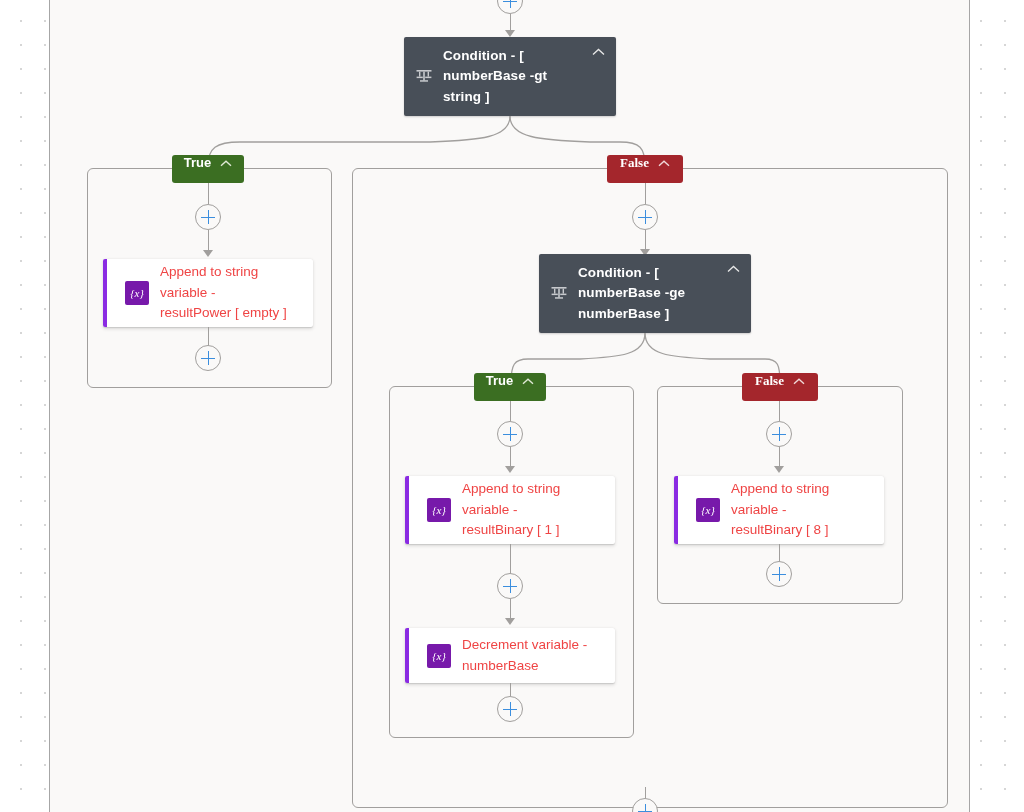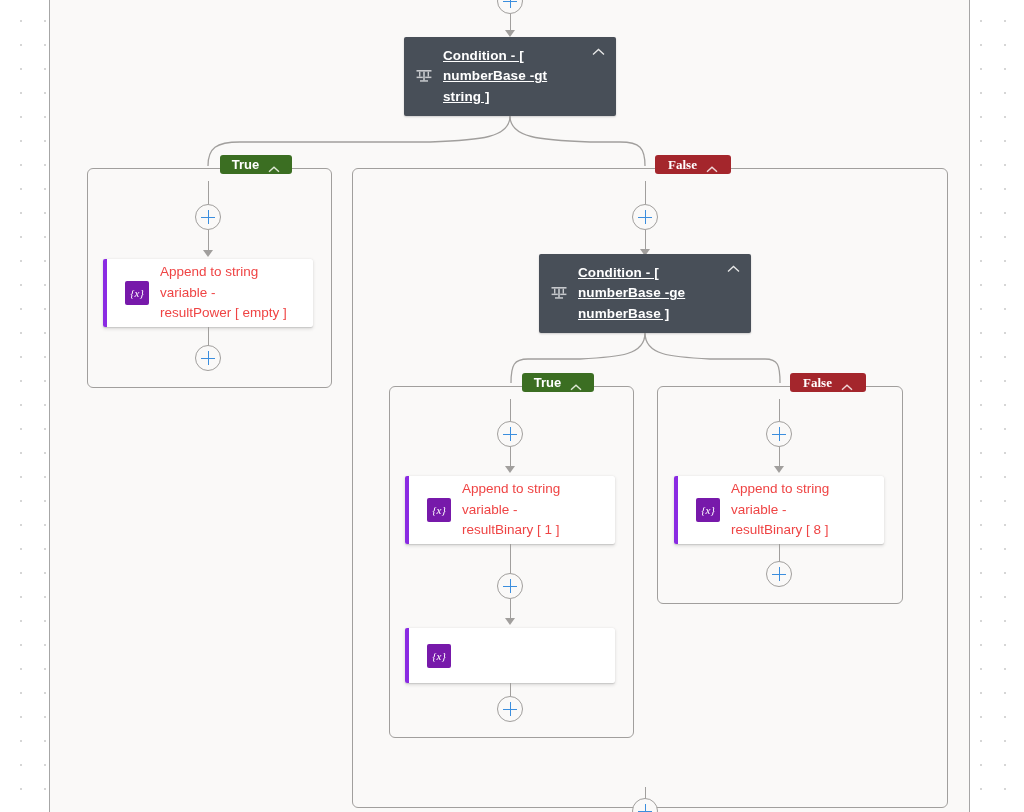--- a/index.html
+++ b/index.html
@@ -82,21 +82,20 @@
   .cond {
     position: absolute;
     background: #484f58;
     color: #ffffff;
     border-radius: 2px;
     box-shadow: 0 1px 2px rgba(0,0,0,.18);
     cursor: pointer;
     display: flex;
     align-items: center;
     padding: 10px 12px 10px 10px;
-    text-decoration: underline;
   }
   .cond .cond-icon {
     width: 20px; height: 20px;
     flex: 0 0 20px;
     margin-right: 9px;
     margin-top: 1px;
     opacity: .92;
   }
   .cond .cond-title {
     font-size: 13.5px;
@@ -148,33 +147,32 @@
     font-size: 13.5px;
     color: #ef4444;
     line-height: 20.5px;
     flex: 1 1 auto;
     padding-right: 10px;
   }
 
   
   .badge {
     position: absolute;
-    height: 19px;
+    height: 28px;
     border-radius: 3px;
     color: #ffffff;
     font-size: 13px;
     font-weight: bold;
     display: flex;
-    align-items: center;
+    align-items: flex-start;
     justify-content: center;
     gap: 9px;
     padding: 0 10px;
     cursor: pointer;
     z-index: 5;
-    margin-left: 48px;
   }
   .badge.true  { background: #3b6e22; }
   .badge.false { background: #a4262c; font-family: Liberation Serif, serif; }
   .badge .chevb { width: 12px; height: 7px; }
 </style>
 </head>
 <body>
 
 <div id="canvas">
 
@@ -295,20 +293,21 @@
   </div>
 
   <div class="vline" style="left:510px; top:544px; height:31px;"></div>
   <div class="plus" style="left:497px; top:573px;"></div>
   <div class="vline" style="left:510px; top:599px; height:21px;"></div>
   <div class="arrowhead" style="left:505px; top:618px;"></div>
 
   <div class="action" style="left:405px; top:628px; width:210px; height:55px;">
     <span class="bar"></span>
     <span class="act-icon">{x}</span>
+    <span class="act-title"><span>Decrement variable -</span><br><span>numberBase</span></span>
   </div>
 
   <div class="vline" style="left:510px; top:683px; height:13px;"></div>
   <div class="plus" style="left:497px; top:696px;"></div>
 
   <div class="scope" style="left:657px; top:386px; width:246px; height:218px;"></div>
   <div class="badge false" style="left:742px; top:373px; width:76px;">
     <span>False</span>
     <span class="chevb">
       <svg viewBox="0 0 12 7" width="12" height="7">

